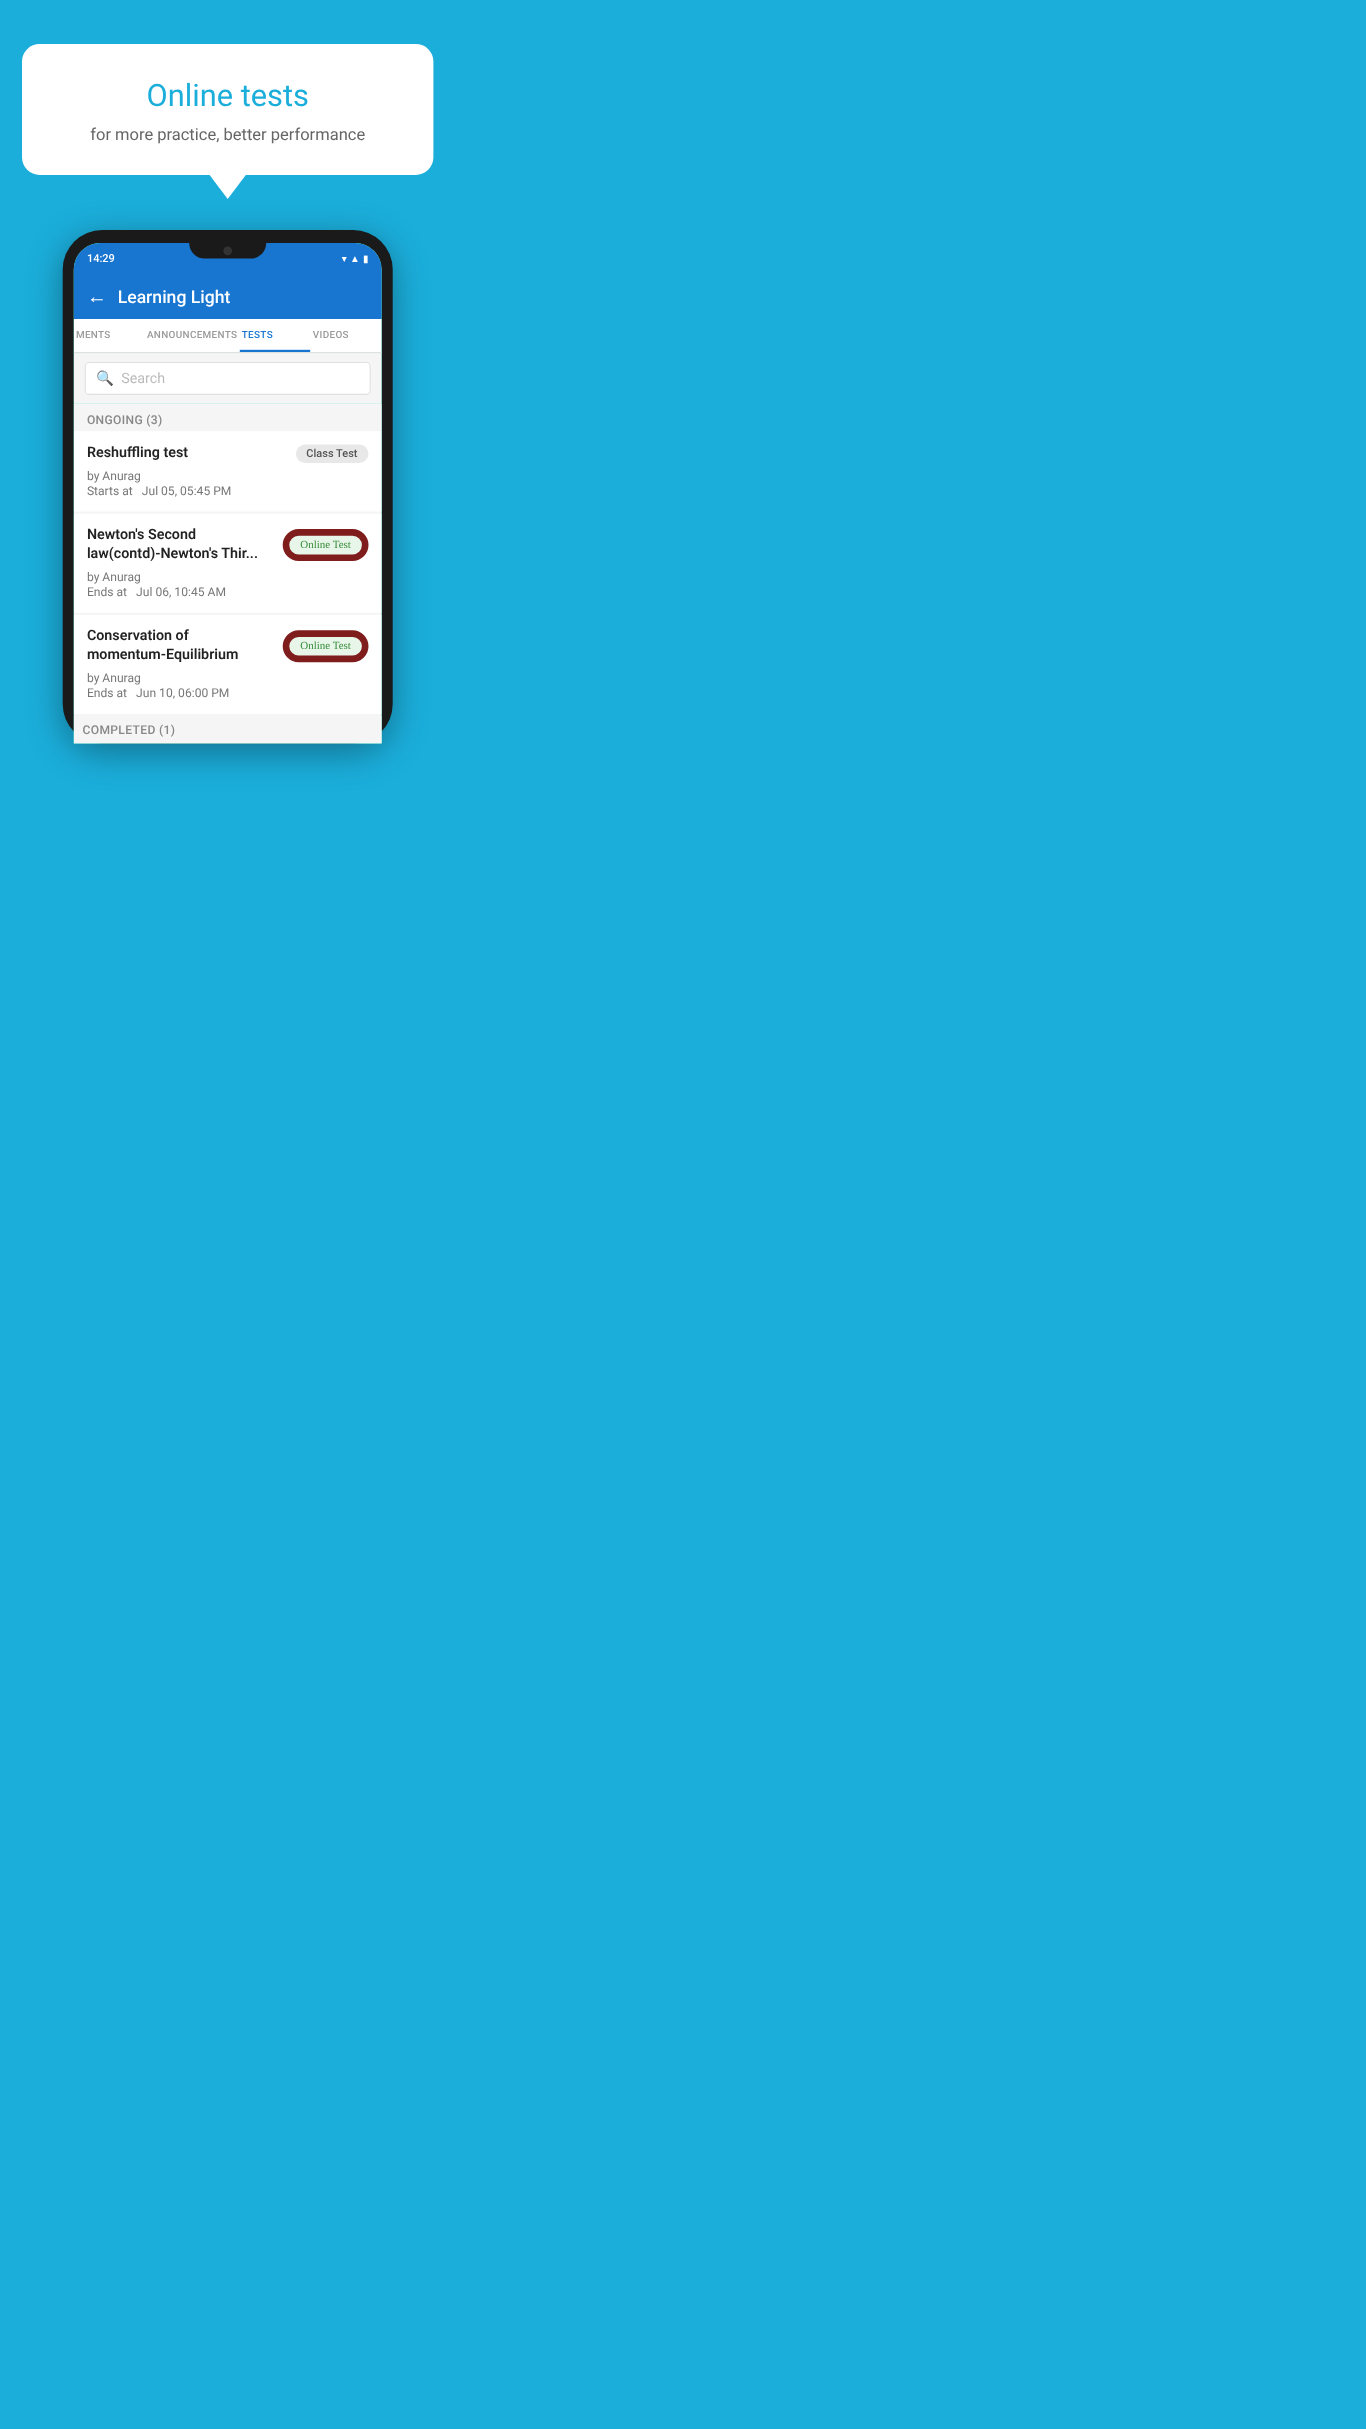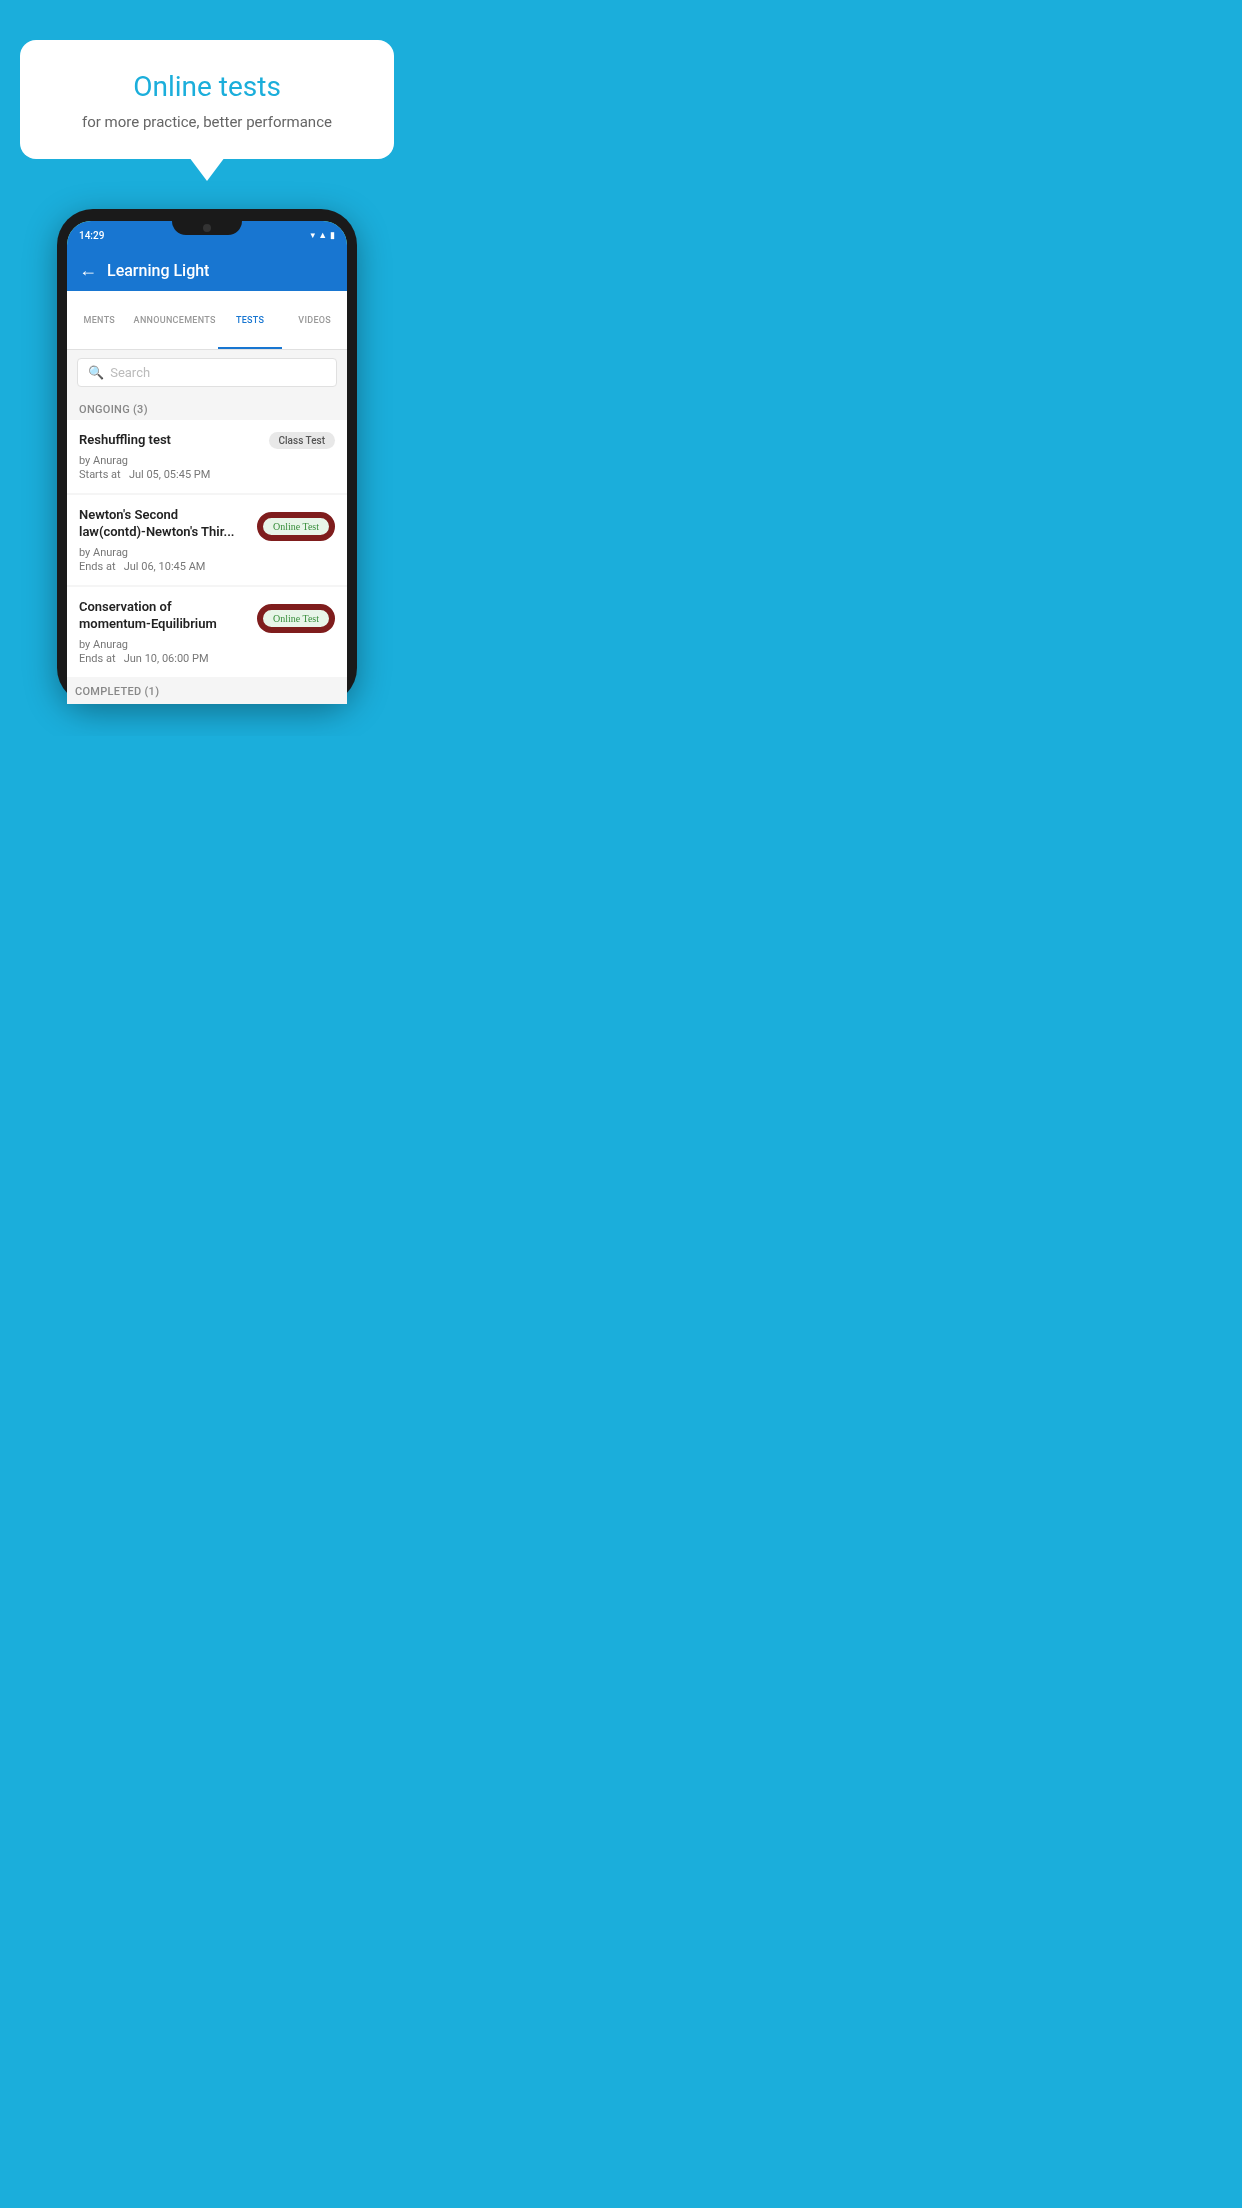--- a/index.html
+++ b/index.html
@@ -152,22 +152,22 @@
 
     
     .tabs-bar {
       background: white;
       display: flex;
       border-bottom: 1px solid #e0e0e0;
     }
 
     .tab-item {
       flex: 1;
-      text-align: center;
-      padding: 24px 2px;
+      text-align: left;
+      padding: 10px 2px;
       font-size: 9px;
       font-weight: 500;
       color: #999;
       cursor: pointer;
       letter-spacing: 0.3px;
       position: relative;
     }
 
     .tab-item.active {
       color: #1876D1;
@@ -230,21 +230,21 @@
       background: white;
       margin-bottom: 2px;
       padding: 12px;
       display: flex;
       flex-direction: column;
     }
 
     .test-card-header {
       display: flex;
       justify-content: space-between;
-      align-items: flex-end;
+      align-items: center;
       margin-bottom: 3px;
     }
 
     .test-title {
       font-size: 13px;
       font-weight: 600;
       color: #222;
       flex: 1;
       margin-right: 8px;
       line-height: 1.3;

